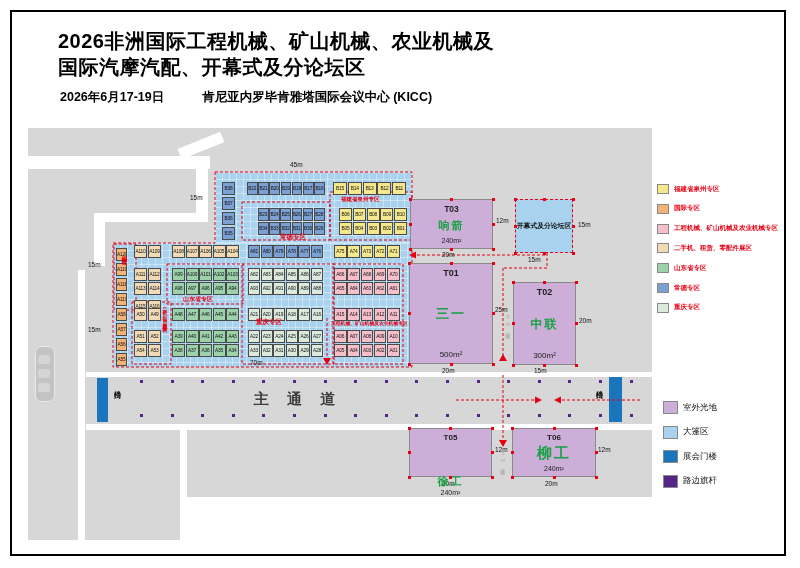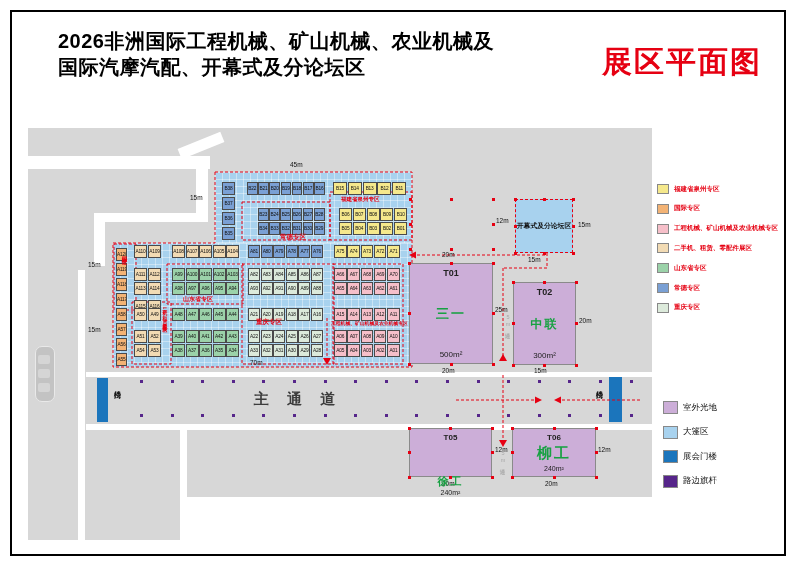--- a/index.html
+++ b/index.html
@@ -40,21 +40,23 @@
   svg{position:absolute;left:0;top:0;pointer-events:none;}
 </style>
 </head>
 <body>
 
 <div id="page">
   <div id="frame"></div>
 
   <div id="title1" class="t1">2026非洲国际工程机械、矿山机械、农业机械及</div>
   <div id="title2" class="t1">国际汽摩汽配、开幕式及分论坛区</div>
-  <div id="plan-title">展区平面图</div>
+  <div id="info">
+    <span>2026年6月17-19日</span><span class="venue">肯尼亚内罗毕肯雅塔国际会议中心 (KICC)</span>
+  </div>
 
   <div id="map">
 
     <div class="road" style="left:0;top:28px;width:182px;height:13px;"></div>
     <div class="road" style="left:150px;top:12px;width:46px;height:11px;transform:rotate(-22deg);"></div>
     <div class="road" style="left:168px;top:41px;width:12px;height:47px;"></div>
     <div class="road" style="left:66px;top:85px;width:114px;height:9px;"></div>
     <div class="road" style="left:66px;top:92px;width:11px;height:46px;"></div>
     <div class="road" style="left:50px;top:142px;width:7px;height:270px;"></div>
     <div class="road" style="left:58px;top:244px;width:566px;height:5px;"></div>
@@ -271,20 +273,25 @@
       <div class="meas" style="left: 467px; top: 178px;">25m</div>
       <div class="meas" style="left: 414px; top: 239px;">20m</div>
       <div class="meas" style="left: 551px; top: 189px;">20m</div>
       <div class="meas" style="left: 506px; top: 239px;">15m</div>
       <div class="meas" style="left: 414px; top: 352px;">20m</div>
       <div class="meas" style="left: 467px; top: 318px;">12m</div>
       <div class="meas" style="left: 517px; top: 352px;">20m</div>
       <div class="meas" style="left: 570px; top: 318px;">12m</div>
       <div class="vgrey" style="left: 477px; top: 186px;">5m通道</div>
       <div class="vgrey" style="left: 472px; top: 322px;">5m通道</div>
+      <div class="tbox" style="left: 382px; top: 71px; width: 83px; height: 50px;">
+        <div class="tid" style="font-size: 8.5px;">T03</div>
+        <div class="tname" style="font-size: 11px;">响箭</div>
+        <div class="tarea" style="font-size: 7px;">240m²</div>
+      </div>
       <div class="rdot" style="left: 380.5px; top: 69.5px;"></div>
       <div class="rdot" style="left: 422px; top: 69.5px;"></div>
       <div class="rdot" style="left: 463.5px; top: 69.5px;"></div>
       <div class="rdot" style="left: 380.5px; top: 94.5px;"></div>
       <div class="rdot" style="left: 463.5px; top: 94.5px;"></div>
       <div class="rdot" style="left: 380.5px; top: 119.5px;"></div>
       <div class="rdot" style="left: 422px; top: 119.5px;"></div>
       <div class="rdot" style="left: 463.5px; top: 119.5px;"></div>
       <div class="tbox" style="left: 381px; top: 135px; width: 84px; height: 101px;">
         <div class="tid" style="font-size: 9px;">T01</div>

